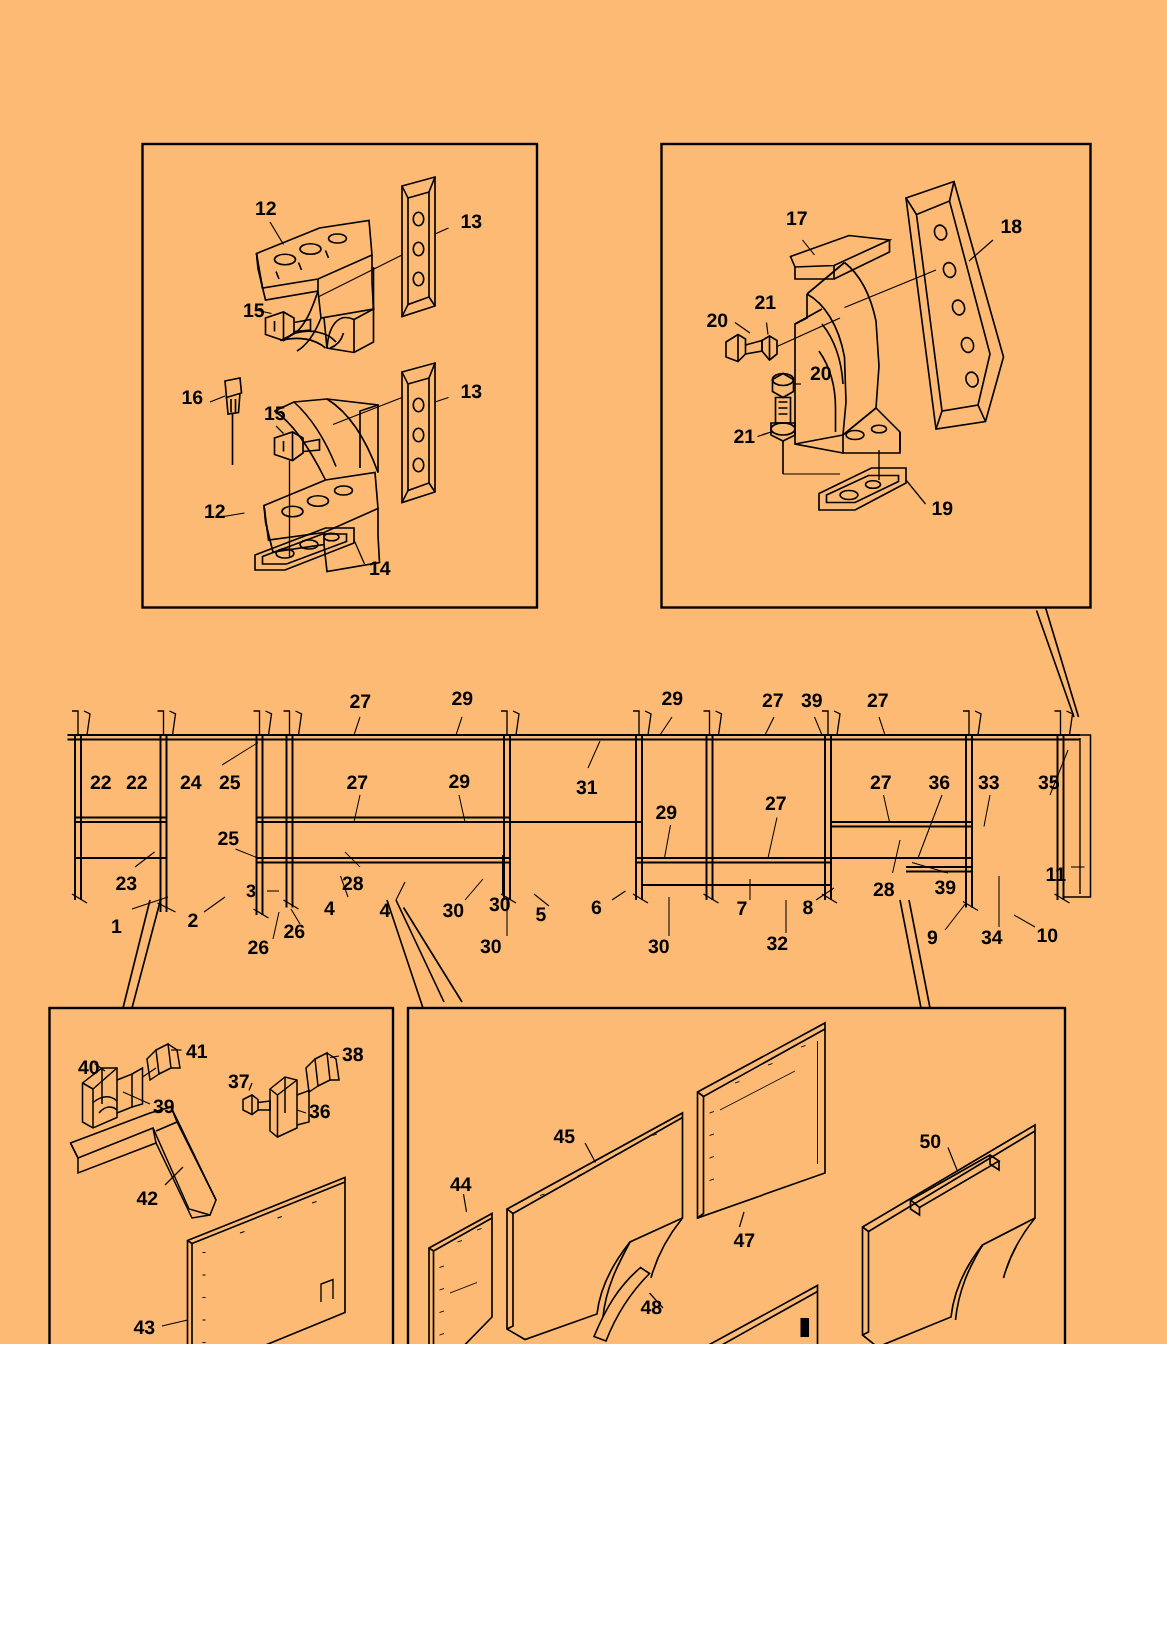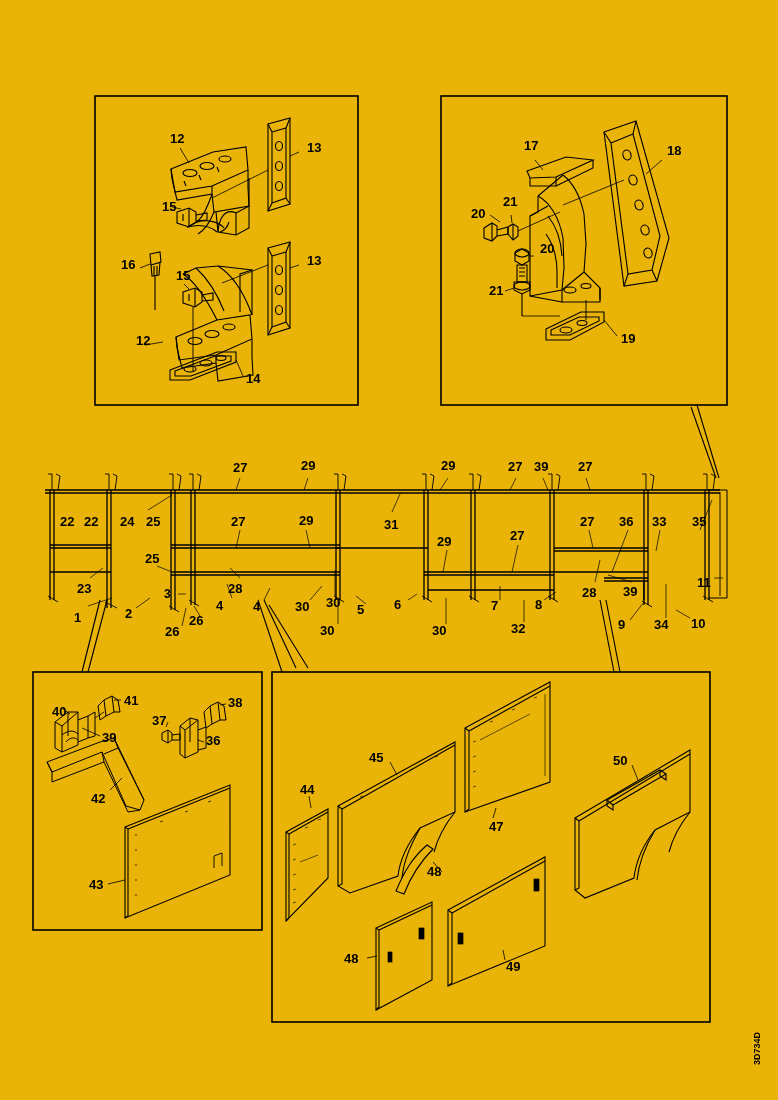--- a/index.html
+++ b/index.html
@@ -6,22 +6,22 @@
     margin: 0;
     padding: 0;
     background: #ffffff;
   }
   body {
     font-family: "Liberation Sans", sans-serif;
   }
   #page {
     position: relative;
     width: 778px;
-    height: 1100px;
-    background: #eab308;
+    height: 896px;
+    background: #fdba74;
     overflow: hidden;
   }
   #page svg {
     position: absolute;
     left: 0;
     top: 0;
     width: 778px;
     height: 1100px;
   }
   .callout {

